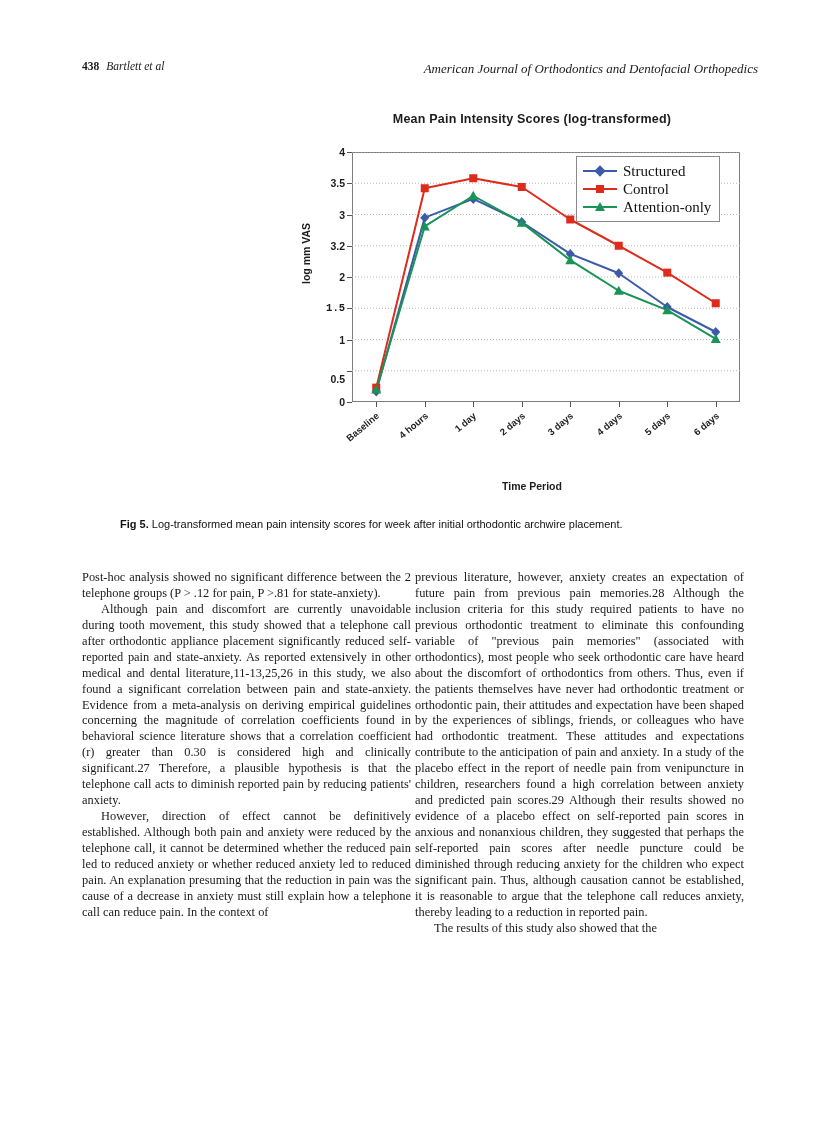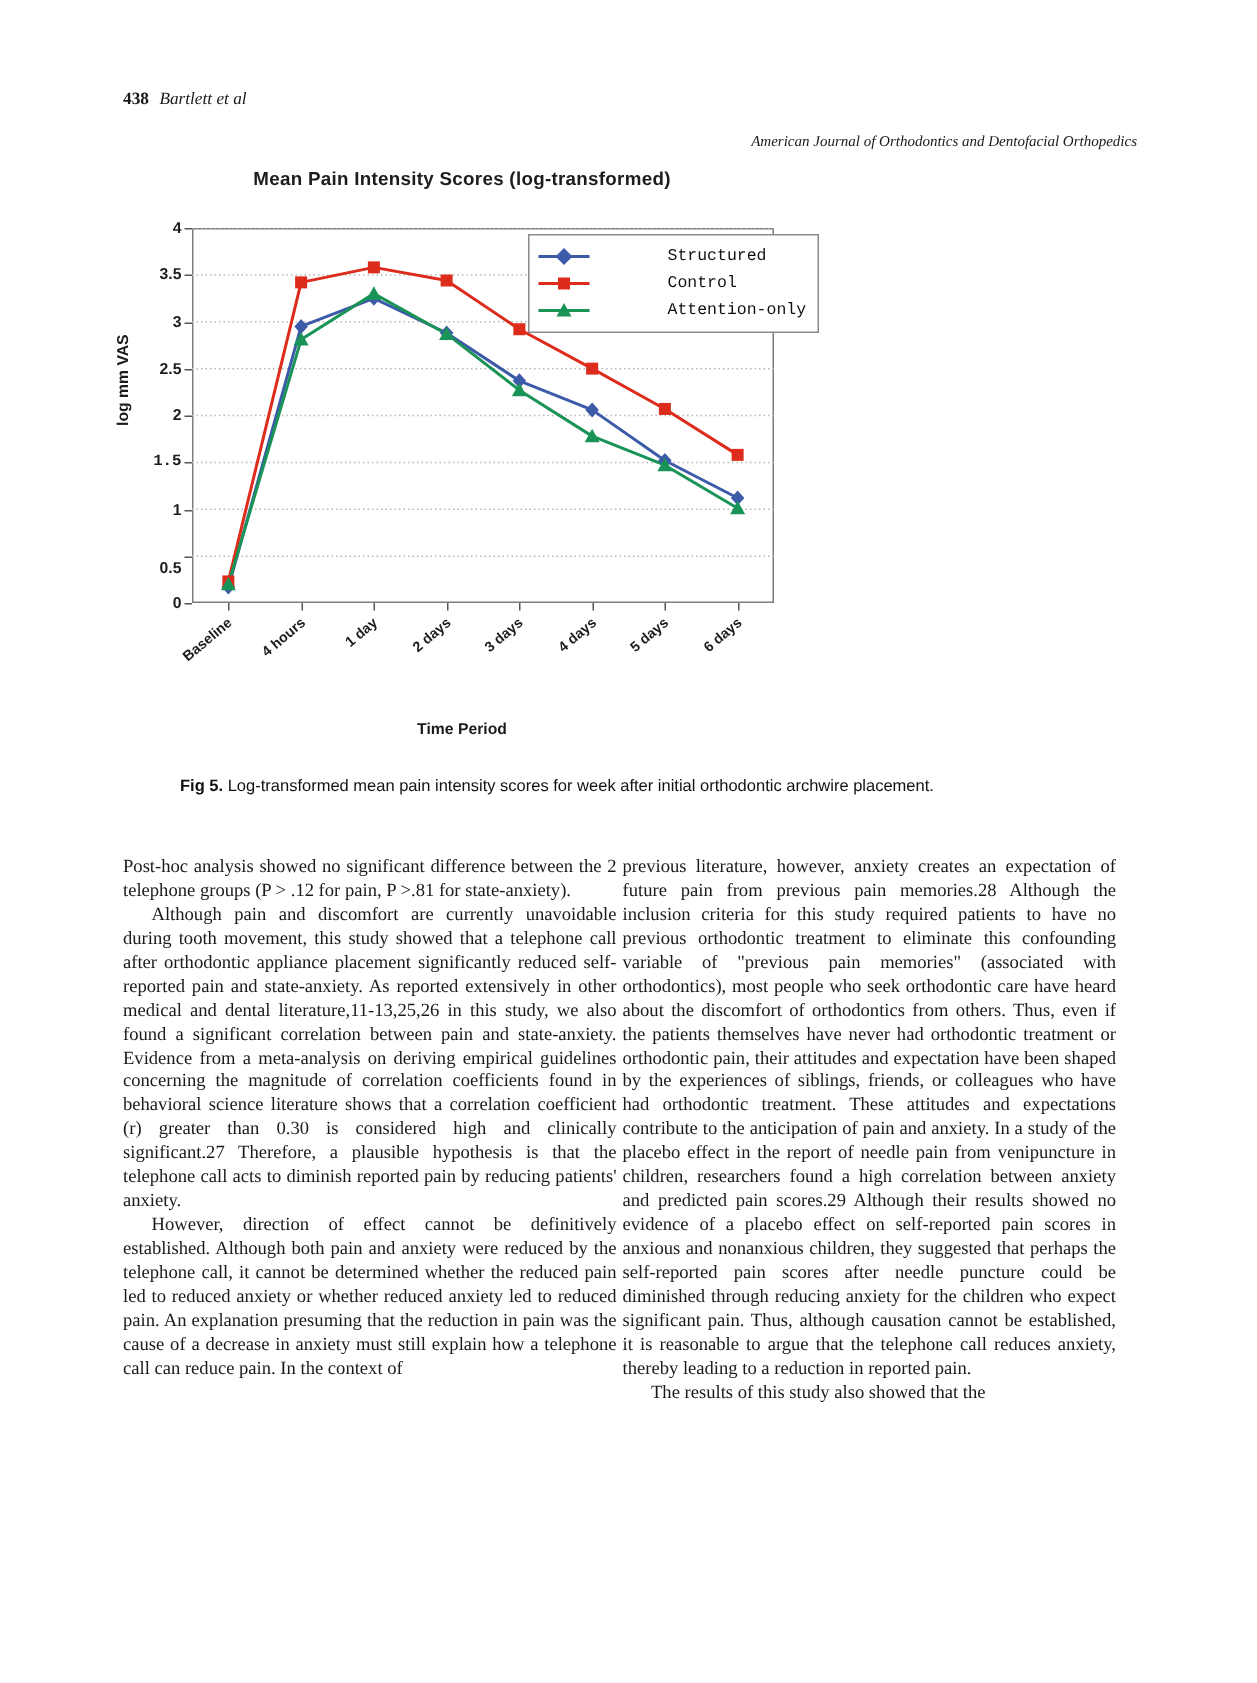--- a/index.html
+++ b/index.html
@@ -14,25 +14,25 @@
   .page { position:absolute; inset:0; }
 
   
   .runhead {
     position:absolute; left:82px; top:60px; width:676px;
     display:flex; justify-content:space-between; align-items:flex-start;gap:28px;
   }
   .rh-left { font-size:11.5px; }
   .rh-left .pageno { font-weight:bold; font-style:normal; margin-right:7px; }
   .rh-left .authors { font-style:italic; }
-  .rh-right { text-align:right; font-style:italic; font-size:10px; line-height:1.45;margin-top:28px; }
+  .rh-right { text-align:right; font-style:italic; font-size:13px; line-height:1.45; }
 
   
   .figure { position:absolute; left:82px; top:112px; width:676px; }
-  .chart-wrap { width:676px; display:flex; justify-content:flex-start; }
+  .chart-wrap { width:676px; display:flex; justify-content:flex-end; }
   .chart { position:relative; width:452px; height:390px; }
   .chart-title {
     position:absolute; left:0; top:0; width:452px; text-align:center;
     font-family:"Liberation Sans", sans-serif;
     font-weight:bold; font-size:12.5px; letter-spacing:.2px; color:#1c1c1c;
   }
   .ylabel {
     position:absolute; left:-6px; top:172px;
     transform:rotate(-90deg); transform-origin:left top;
     font-family:"Liberation Sans", sans-serif;
@@ -61,22 +61,22 @@
   .xtickmark { position:absolute; top:100%; width:1px; height:5px; background:#555; }
   .legend {
     position:absolute; background:#fff; border:1px solid #8a8a8a;
     padding:5px 8px 5px 6px;
   }
   .legend-row { display:flex; align-items:center; height:18px; }
   .legend-swatch { position:relative; width:34px; height:12px; margin-right:6px; flex:0 0 auto; }
   .legend-swatch .lline { position:absolute; left:0; top:5px; width:34px; height:2.2px; }
   .legend-swatch .lmark { position:absolute; left:13px; top:2px; }
   .legend-label {
-    font-family:Liberation Mono, monospace;
-    font-size:11px; color:#111; white-space:nowrap;margin-left:46px;
+    font-family:Liberation Serif, serif;
+    font-size:15px; color:#111; white-space:nowrap;
   }
   .mk-diamond { width:8px; height:8px; transform:rotate(45deg); }
   .mk-square  { width:8px; height:8px; }
   .mk-tri     { width:0; height:0; border-left:5px solid transparent;
                 border-right:5px solid transparent; border-bottom:9px solid currentColor;
                 margin-left:-1px; margin-top:-1px; }
 
   .caption {
     margin-top:14px; width:676px;
     font-family:"Liberation Sans", sans-serif;
@@ -161,21 +161,21 @@
             <div class="ytick" style="top: 250px;">0</div>
             <div class="ytickmark" style="top: 250px;"></div>
             <div class="ytick" style="top: 227px;">0.5</div>
             <div class="ytickmark" style="top: 218.75px;"></div>
             <div class="ytick" style="top: 187.5px;">1</div>
             <div class="ytickmark" style="top: 187.5px;"></div>
             <div class="ytick" style="top: 156.25px; font-family: Liberation Mono, monospace;">1.5</div>
             <div class="ytickmark" style="top: 156.25px;"></div>
             <div class="ytick" style="top: 125px;">2</div>
             <div class="ytickmark" style="top: 125px;"></div>
-            <div class="ytick" style="top: 93.75px;">2.5</div>
+            <div class="ytick" style="top: 93.75px;">3.2</div>
             <div class="ytickmark" style="top: 93.75px;"></div>
             <div class="ytick" style="top: 62.5px;">3</div>
             <div class="ytickmark" style="top: 62.5px;"></div>
             <div class="ytick" style="top: 31.25px;">3.5</div>
             <div class="ytickmark" style="top: 31.25px;"></div>
             <div class="ytick" style="top: 0px;">4</div>
             <div class="ytickmark" style="top: 0px;"></div>
             <div class="xtickmark" style="left: 24.25px;"></div>
             <div class="xtick" style="left: 22.25px; margin-top: 8px; width: 70px; margin-left: -70px;">Baseline</div>
             <div class="xtickmark" style="left: 72.75px;"></div>

